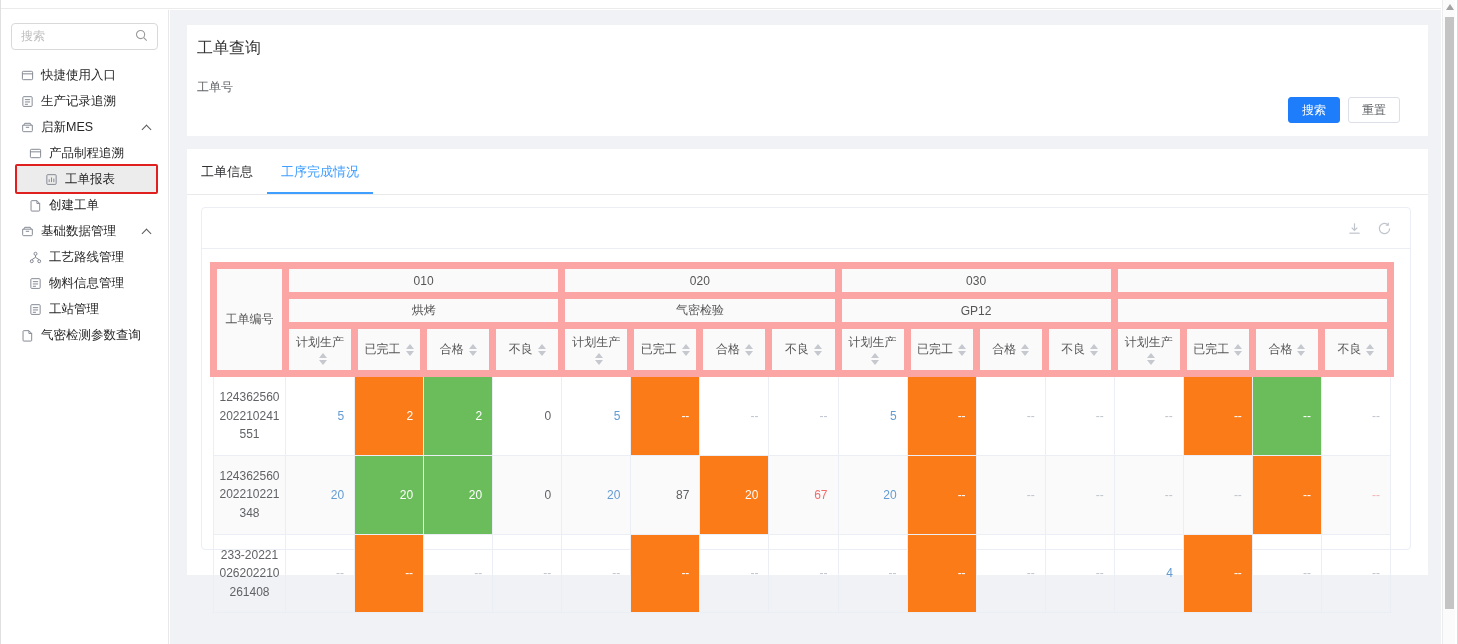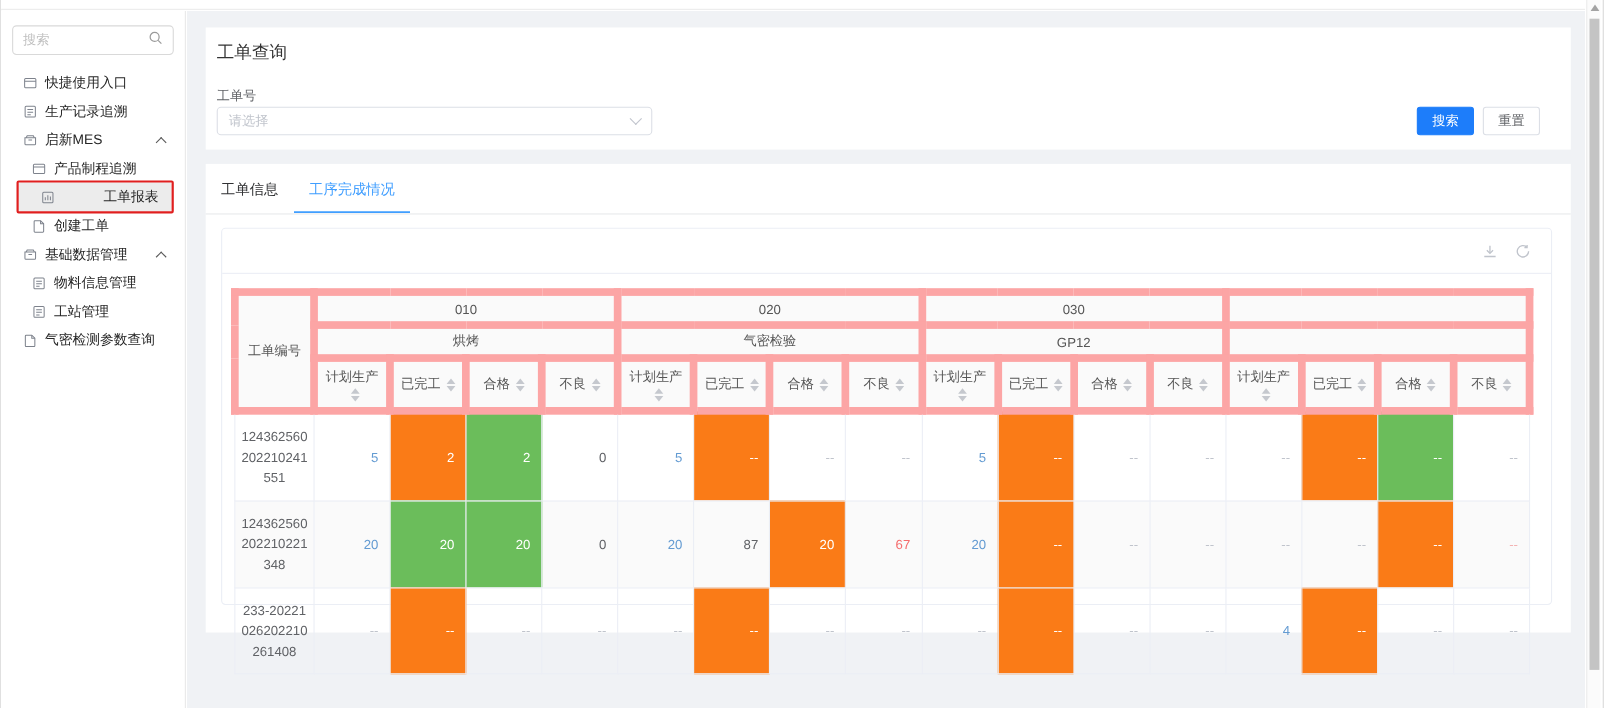--- a/index.html
+++ b/index.html
@@ -10,21 +10,21 @@
   #topline { position:absolute; left:0; top:0; width:1440px; height:9px; background:#fff; border-bottom:1px solid #ebebeb; z-index:4; }
 
   
   #sidebar { position:absolute; left:0; top:10px; width:168px; height:634px; background:#fff; border-right:1px solid #e8e8e8; z-index:3; }
   .search-box { margin:13px 10px 12px 10px; height:27px; border:1px solid #d9d9d9; border-radius:4px; display:flex; align-items:center; justify-content:space-between; padding:0 9px; background:#fff; }
   .search-ph { font-size:12px; color:#bfbfbf; }
   .side-item { position:relative; height:26px; display:flex; align-items:center; font-size:12.5px; color:#262626; cursor:pointer; }
   .lvl0 { padding-left:20px; }
   .lvl1 { padding-left:28px; }
   .side-item .sicon { display:flex; align-items:center; margin-right:7px; }
-  .side-item.sel { background:#ececec; border-radius:2px; margin:0 12px 0 16px; padding-left:20px;gap:37px; }
+  .side-item.sel { background:#ececec; border-radius:2px; margin:0 12px 0 16px; padding-left:28px; }
   .redbox { position:absolute; left:-2px; top:-2px; right:-2px; bottom:-2px; border:2px solid #e01f1f; border-radius:2px; pointer-events:none; }
   .chev { width:7px; height:7px; border-top:1.5px solid #595959; border-right:1.5px solid #595959; transform:rotate(-45deg); margin-left:auto; margin-right:18px; margin-top:4px; }
 
   
   #content { position:absolute; left:169px; top:10px; width:1271px; height:634px; background:#f0f2f5; }
   .card { position:absolute; left:17px; width:1241px; background:#fff; }
   #card1 { top:15px; height:111px; }
   #card2 { top:139px; height:426px; }
 
   .page-title { position:absolute; left:10px; top:13px; font-size:16px; font-weight:500; color:#333; }
@@ -158,20 +158,31 @@
             <path d="M3 4.5l1-2h6l1 2" fill="none" stroke="#7d828c"></path>
             <line x1="5.2" y1="6.8" x2="8.8" y2="6.8" stroke="#7d828c"></line>
           </svg>
         </span>
         <span class="slabel">基础数据管理</span>
         <span class="chev"></span>
       </div>
       <div class="side-item lvl1">
         <span class="sicon">
           <svg width="13" height="13" viewBox="0 0 14 14">
+            <circle cx="7" cy="3" r="1.6" fill="none" stroke="#7d828c"></circle>
+            <circle cx="3" cy="11" r="1.6" fill="none" stroke="#7d828c"></circle>
+            <circle cx="11" cy="11" r="1.6" fill="none" stroke="#7d828c"></circle>
+            <path d="M7 4.6v2.2M7 6.8L3 9.4M7 6.8l4 2.6" fill="none" stroke="#7d828c"></path>
+          </svg>
+        </span>
+        <span class="slabel">工艺路线管理</span>
+      </div>
+      <div class="side-item lvl1">
+        <span class="sicon">
+          <svg width="13" height="13" viewBox="0 0 14 14">
             <rect x="2" y="1.8" width="10" height="10.5" rx="1" fill="none" stroke="#7d828c"></rect>
             <line x1="4.2" y1="5" x2="9.8" y2="5" stroke="#7d828c"></line>
             <line x1="4.2" y1="7.5" x2="9.8" y2="7.5" stroke="#7d828c"></line>
             <line x1="4.2" y1="10" x2="7.5" y2="10" stroke="#7d828c"></line>
           </svg>
         </span>
         <span class="slabel">物料信息管理</span>
       </div>
       <div class="side-item lvl1">
         <span class="sicon">
@@ -194,24 +205,20 @@
         <span class="slabel">气密检测参数查询</span>
       </div>
     </nav>
 </aside>
 
 <main id="content">
 
   <section class="card" id="card1">
     <h1 class="page-title">工单查询</h1>
     <div class="field-label">工单号</div>
-    <div class="select">
-      <span class="select-ph">请选择</span>
-      <span class="chev-down"></span>
-    </div>
     <div class="btns">
       <div class="btn btn-primary">搜索</div>
       <div class="btn btn-plain">重置</div>
     </div>
   </section>
 
   <section class="card" id="card2">
     <div class="tabs">
       <div class="tab">工单信息</div>
       <div class="tab active">工序完成情况</div>

